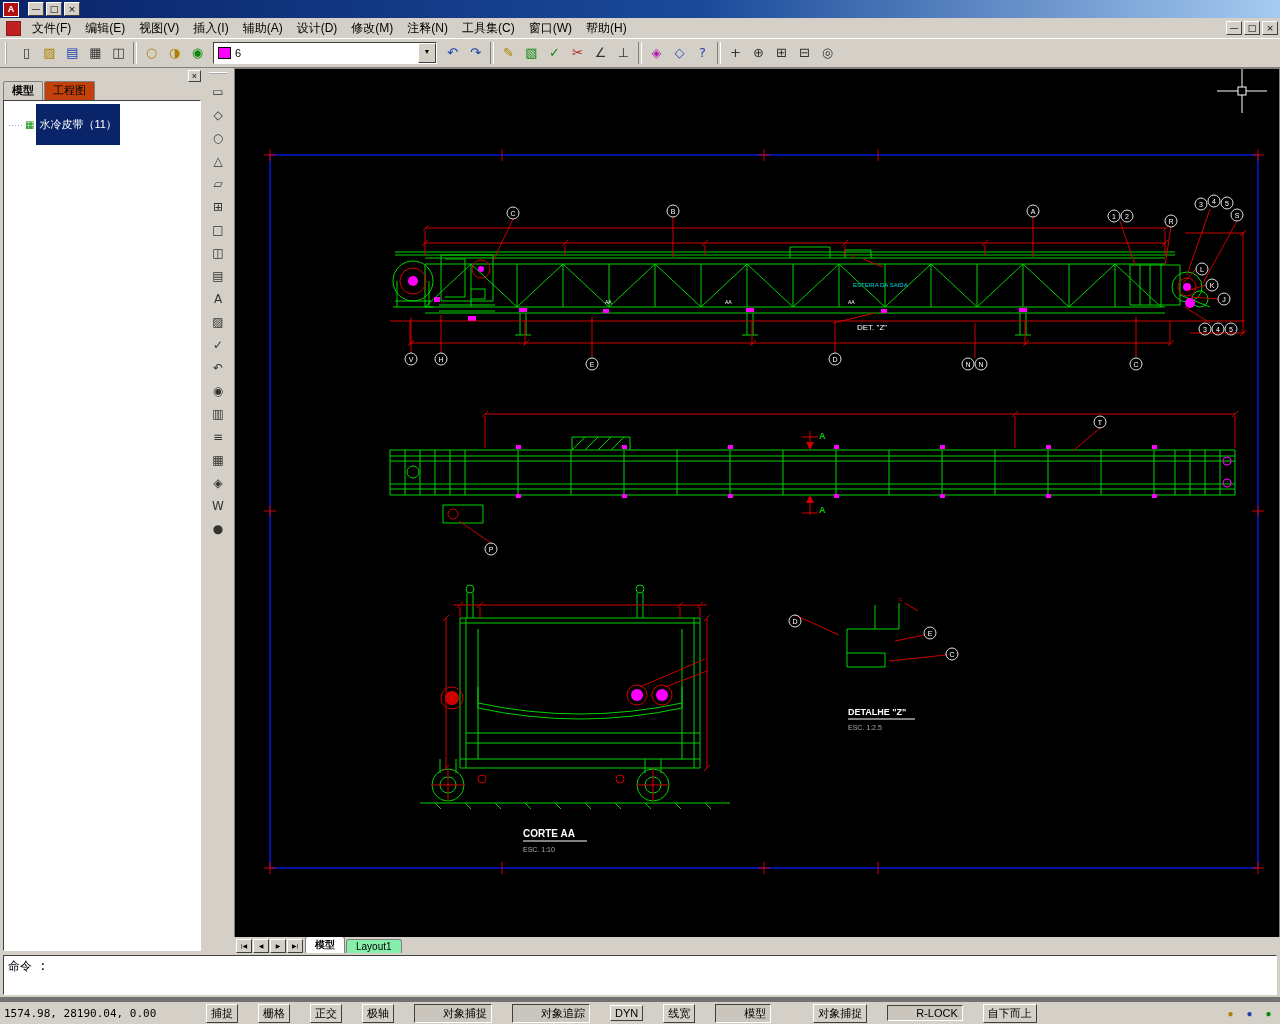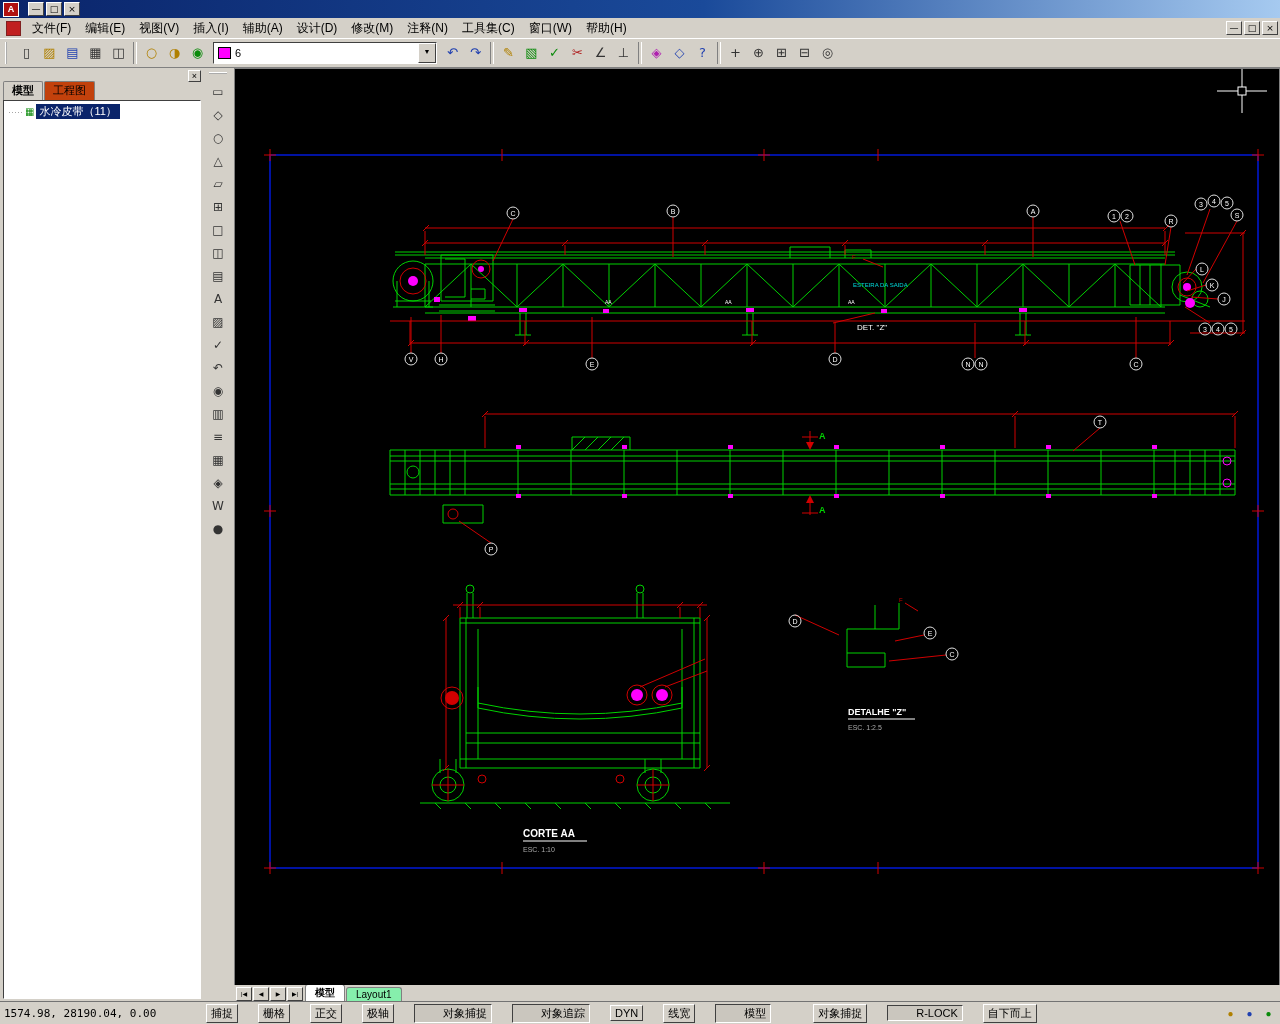--- a/index.html
+++ b/index.html
@@ -49,21 +49,21 @@
     font-size:9px;line-height:9px;text-align:center;padding:0;}
   .palette-tabs{display:flex;height:18px;align-items:flex-end;}
   .ptab{font-size:11px;padding:1px 8px 2px 8px;border:1px solid #808080;border-bottom:none;
     background:#c2410c;margin-right:1px;border-radius:2px 2px 0 0;}
   .ptab.active{background:#d4d0c8;font-weight:bold;}
   .palette-tree{flex:1;background:#fff;border:1px solid;border-color:#404040 #fff #fff #404040;
     font-size:11px;padding:3px 2px;overflow:hidden;}
   .tree-row{display:flex;align-items:center;white-space:nowrap;}
   .tree-dash{color:#999;font-size:9px;margin:0 2px;}
   .tree-doc-icon{color:#0a8a0a;font-size:10px;margin-right:2px;}
-  .tree-label{background:#0a246a;color:#fff;padding:0 3px;}
+  .tree-label{background:#0a246a;color:#fff;padding:13px 3px;}
 
   .vtoolbar{width:32px;flex:none;display:flex;flex-direction:column;align-items:center;padding-top:4px;}
   .vt-grip{width:18px;height:4px;border-top:2px ridge #fff;margin-bottom:3px;}
   .vt-btn{width:24px;height:22px;background:#d4d0c8;border:1px solid #d4d0c8;color:#333;
     font-size:12px;line-height:19px;text-align:center;padding:0;margin-bottom:1px;
     font-family:"DejaVu Sans",sans-serif;}
 
   .canvas-col{flex:1;display:flex;flex-direction:column;min-width:0;}
   .canvas{flex:1;background:#000;position:relative;border:1px solid #808080;border-bottom:none;}
   .canvas svg{position:absolute;left:0;top:0;}
@@ -76,21 +76,21 @@
     margin-left:1px;border-radius:3px 3px 0 0;}
   .ltab.active{background:#fff;font-weight:bold;}
 
   
   .cmd-wrap{height:40px;flex:none;padding:2px 3px;}
   .cmdline{height:34px;background:#fff;border:1px solid;border-color:#404040 #fff #fff #404040;
     font-size:12px;color:#000;padding:2px 4px;font-family:"DejaVu Sans Mono","Liberation Mono",monospace;}
 
   
   .statusbar{height:22px;background:#d4d0c8;display:flex;align-items:center;font-size:11px;
-    padding:0 4px;flex:none;border-top:1px solid #737373;}
+    padding:0 4px;flex:none;border-top:5px solid #737373;}
   .coords{width:180px;white-space:nowrap;font-family:"DejaVu Sans Mono","Liberation Mono",monospace;font-size:11px;}
   .sb-btn{background:#d4d0c8;border:1px solid;border-color:#fff #404040 #404040 #fff;
     font-size:11px;padding:1px 4px;margin-right:20px;white-space:nowrap;}
   .sb-btn.pressed{border-color:#404040 #fff #fff #404040;background:#cac6be;padding-left:28px;}
   .sb-gap{width:22px;}
   .tray{margin-left:auto;display:flex;align-items:center;}
   .tray-ico{width:15px;height:15px;text-align:center;font-size:10px;line-height:15px;margin-left:4px;}
 </style>
 </head>
 <body>
@@ -439,20 +439,25 @@
         <button class="lt-nav">|◀</button>
         <button class="lt-nav">◀</button>
         <button class="lt-nav">▶</button>
         <button class="lt-nav">▶|</button>
         <span class="ltab active">模型</span>
         <span class="ltab">Layout1</span>
       </div>
     </div>
   </div>
 
+  <div class="cmd-wrap">
+    <div class="cmdline">
+      <div>命令 :</div>
+    </div>
+  </div>
 
   <div class="statusbar">
     <span class="coords">1574.98,  28190.04, 0.00</span>
     <span class="sb-gap"></span>
     <button class="sb-btn">捕捉</button>
     <button class="sb-btn">栅格</button>
     <button class="sb-btn">正交</button>
     <button class="sb-btn">极轴</button>
     <button class="sb-btn pressed">对象捕捉</button>
     <button class="sb-btn pressed">对象追踪</button>

